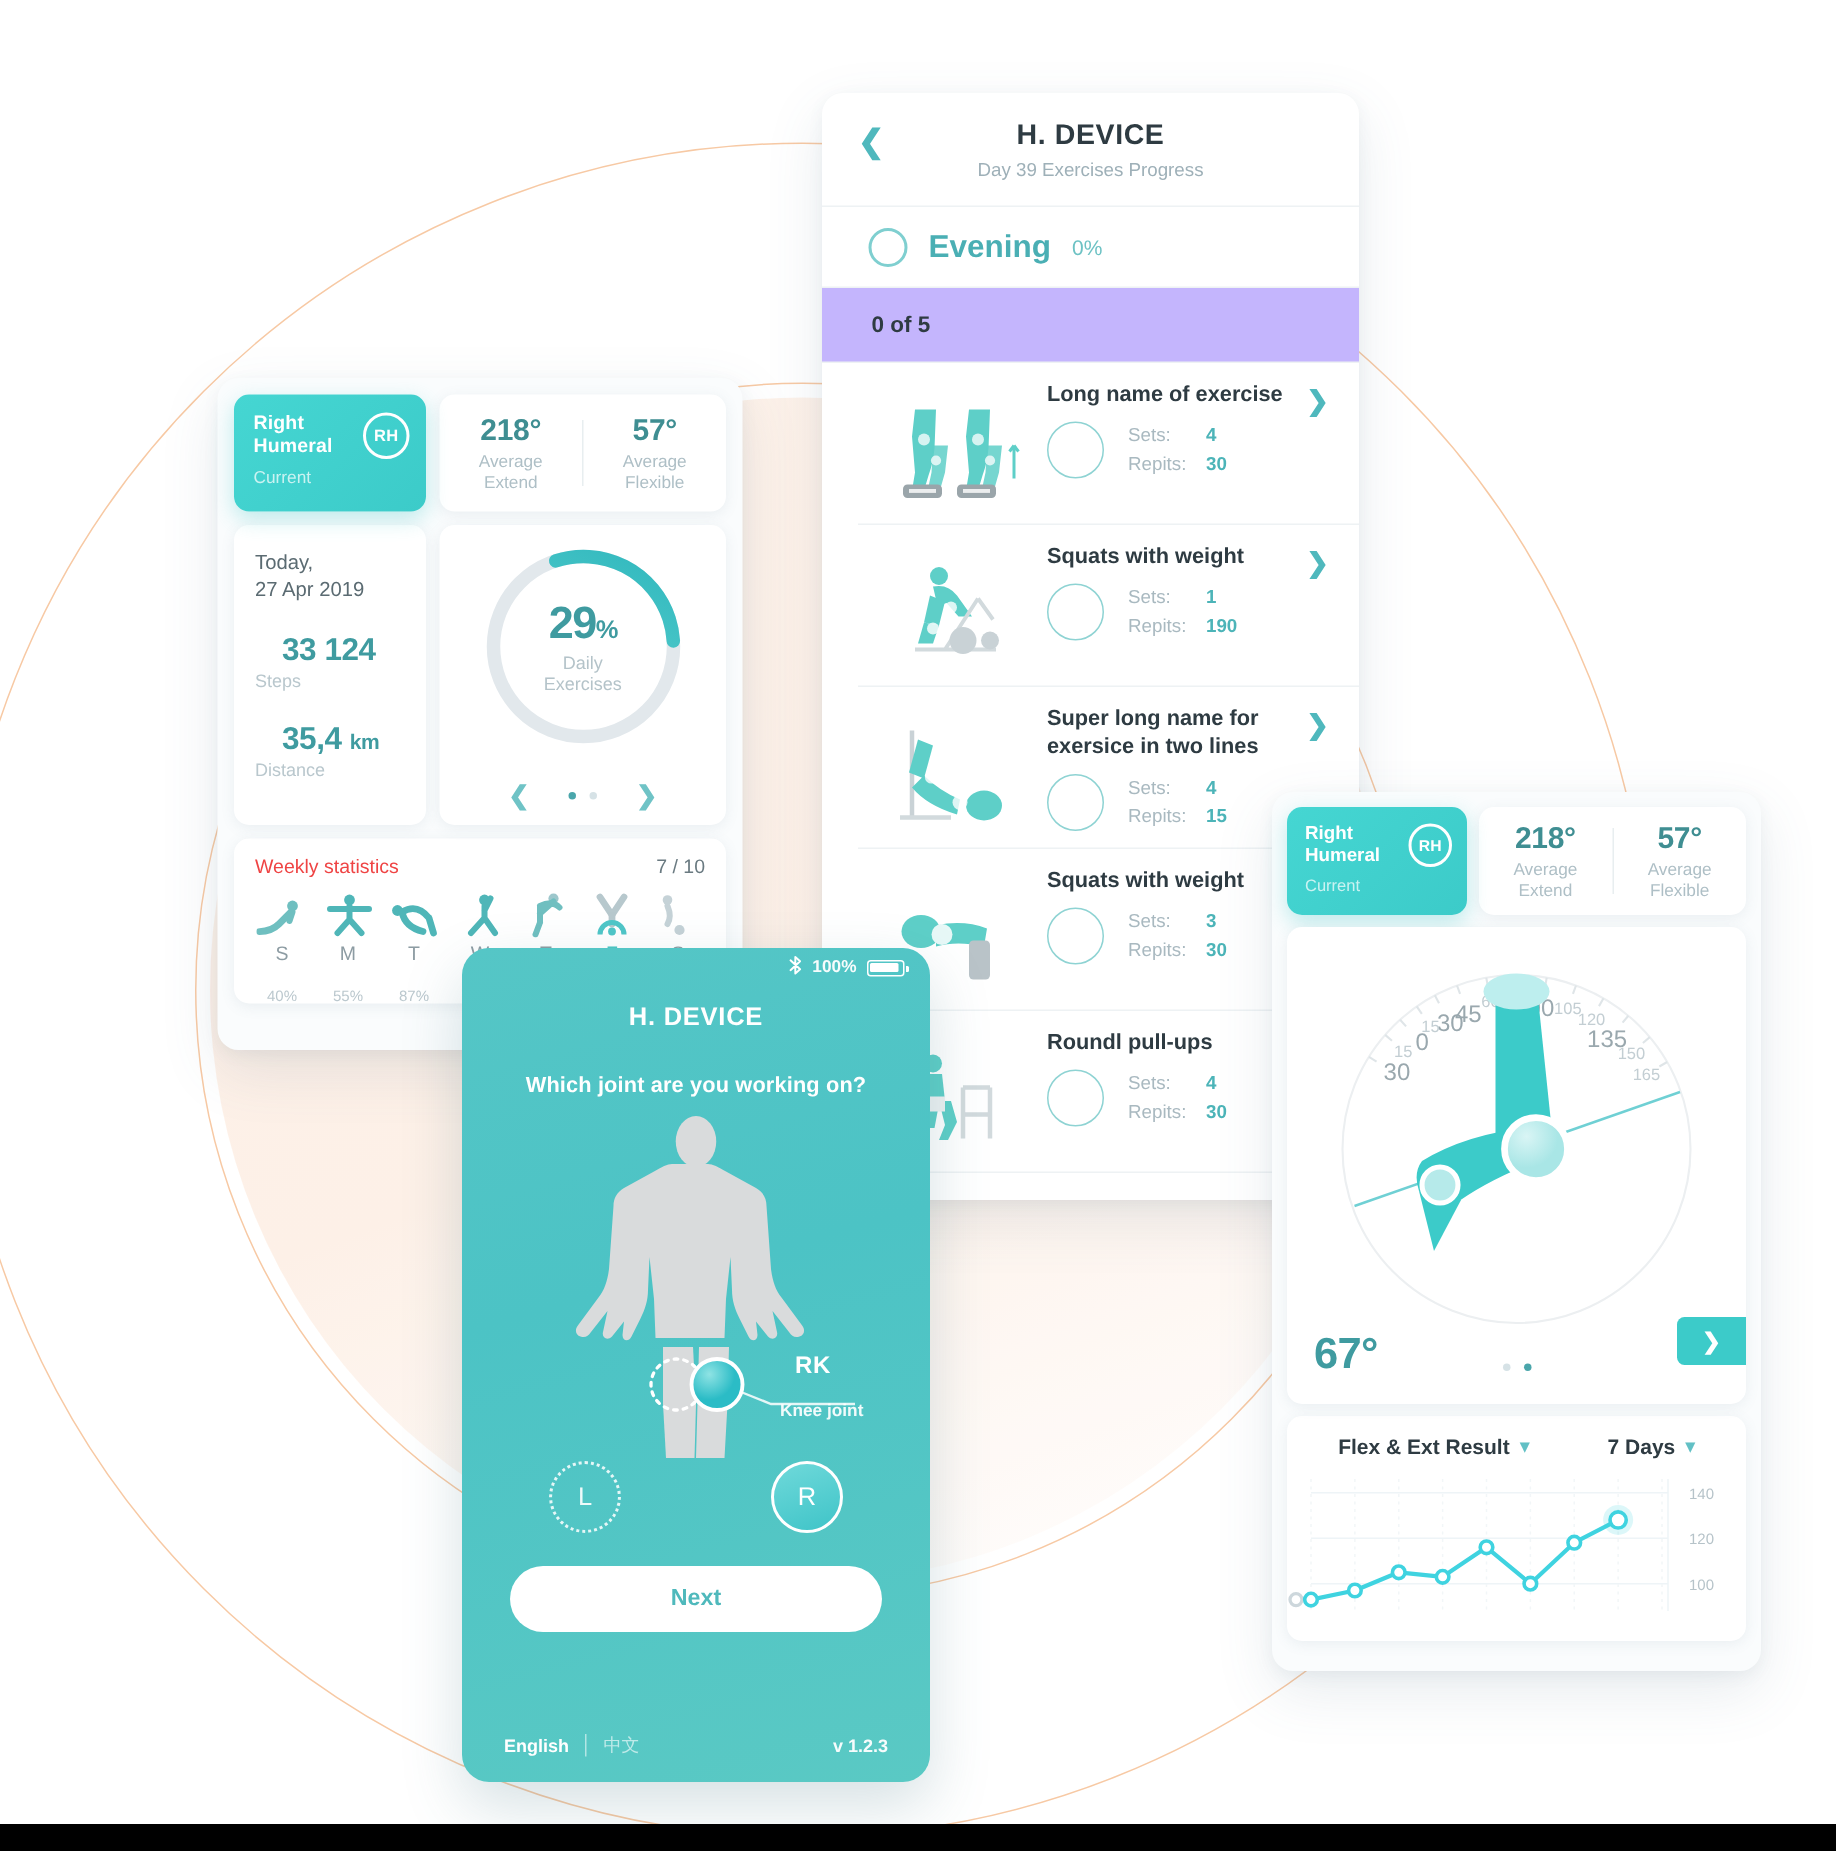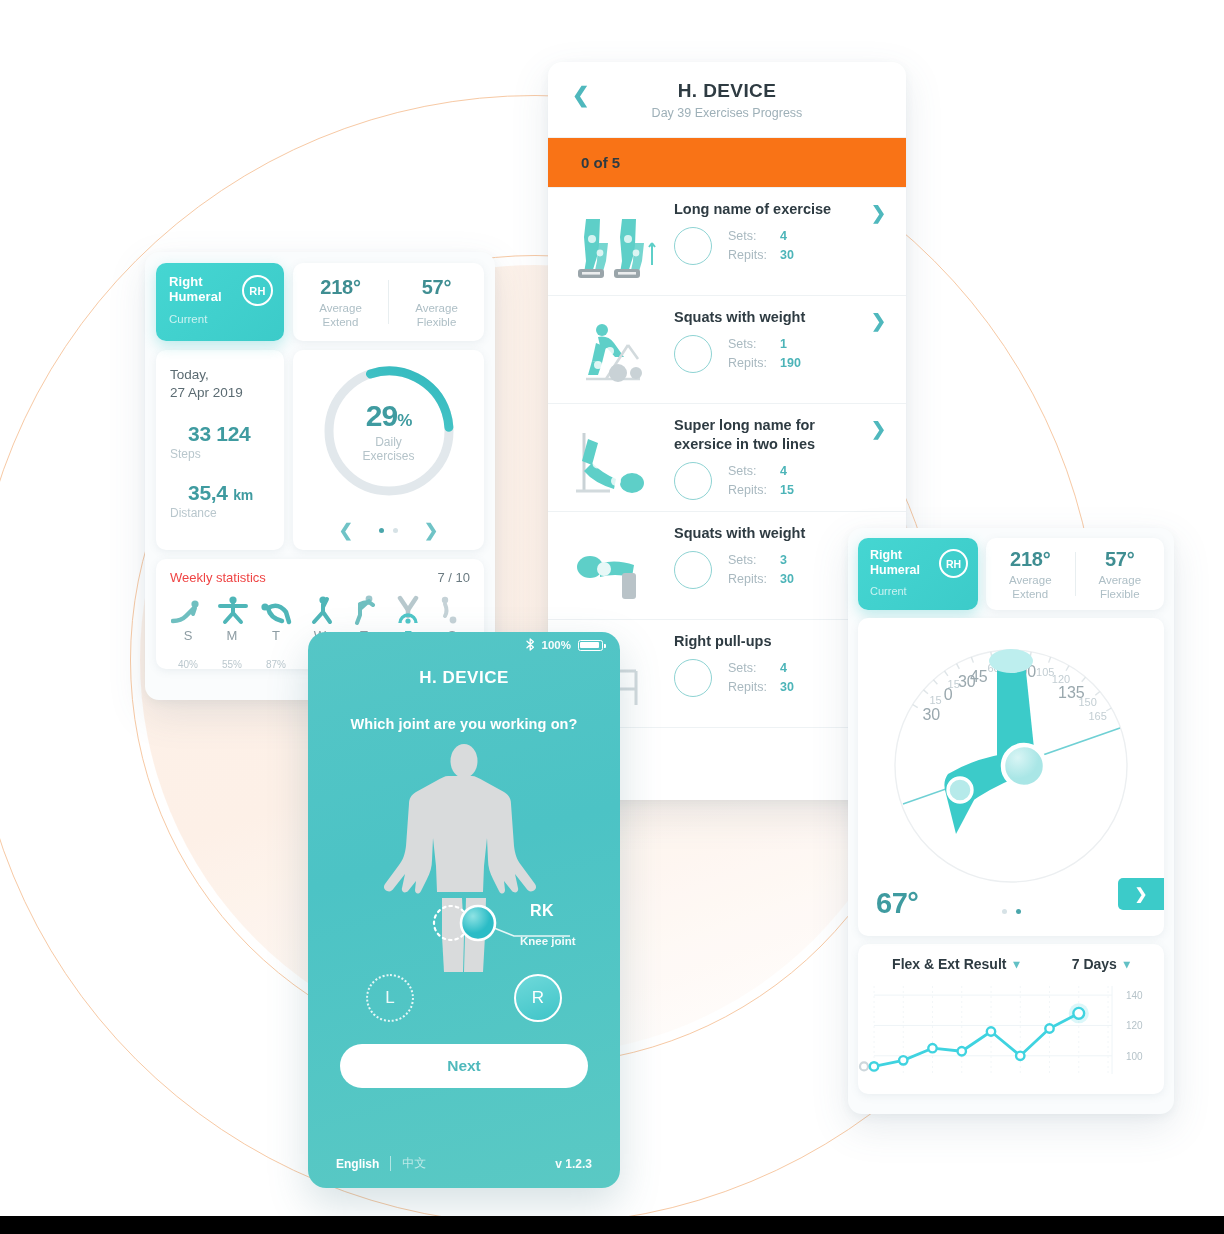--- a/index.html
+++ b/index.html
@@ -104,23 +104,23 @@
   .ex-header { height: 76px; position: relative; display: flex; flex-direction: column; align-items: center; justify-content: center; border-bottom: 1px solid #eef2f4; }
   .ex-header .back { position: absolute; left: 24px; top: 22px; color: #4fb8bd; font-size: 21px; font-weight: bold; line-height: 1; }
   .ex-header .ttl { font-size: 19px; font-weight: bold; color: #2e3b42; letter-spacing: .4px; }
   .ex-header .sub { font-size: 12.5px; color: #9eb0b8; margin-top: 4px; }
 
   .evening-row { height: 54px; display: flex; align-items: center; padding-left: 31px; gap: 14px; border-bottom: 1px solid #eef2f4; }
   .ev-circle { width: 26px; height: 26px; border-radius: 50%; border: 2px solid #7fcfd0; }
   .evening-row .nm { font-size: 21px; font-weight: bold; color: #4aafb4; }
   .evening-row .pc { font-size: 14px; color: #6dc2c4; }
 
-  .count-row { height: 50px; background: #f97316; display: flex; align-items: center; padding-left: 33px; font-size: 15px; font-weight: bold; color: #2e3b42; border-bottom: 1px solid #eef2f4; }
-
-  .ex-item { height: 108px; display: flex; padding: 12px 4px 0 18px; border-bottom: 1px solid #eef2f4; position: relative; }
+  .count-row { height: 50px; background: #c4b5fd; display: flex; align-items: center; padding-left: 33px; font-size: 15px; font-weight: bold; color: #2e3b42; border-bottom: 1px solid #eef2f4; }
+
+  .ex-item { height: 108px; display: flex; padding: 12px 4px 0 18px; border-bottom: 1px solid #eef2f4; position: relative; margin-left: 24px; }
   .ex-thumb { width: 104px; flex: 0 0 104px; display: flex; align-items: center; justify-content: center; }
   .ex-body { flex: 1; padding-left: 4px; }
   .ex-name { font-size: 14.5px; font-weight: bold; color: #2e3b42; line-height: 19px; padding-right: 26px; }
   .ex-meta { display: flex; align-items: center; gap: 16px; margin-top: 8px; }
   .ex-check { width: 38px; height: 38px; border-radius: 50%; border: 1.8px solid #8ed3d3; flex: 0 0 38px; }
   .ex-nums { font-size: 12.5px; line-height: 19px; }
   .ex-nums .row2 { display: flex; }
   .ex-nums .k { color: #a9b9c0; width: 52px; }
   .ex-nums .v { color: #4cb4b8; font-weight: bold; }
   .ex-arrow { position: absolute; right: 20px; top: 14px; color: #4fb8bd; font-size: 18px; font-weight: bold; }
@@ -340,20 +340,25 @@
     </div>
   </div>
 
   <div class="card" id="ex-card">
     <div class="ex-header">
       <span class="back">❮</span>
       <div class="ttl">H. DEVICE</div>
       <div class="sub">Day 39 Exercises Progress</div>
     </div>
 
+    <div class="evening-row">
+      <span class="ev-circle"></span>
+      <span class="nm">Evening</span>
+      <span class="pc">0%</span>
+    </div>
 
     <div class="count-row">0 of 5</div>
 
     <div id="ex-list">
         <div class="ex-item">
           <div class="ex-thumb">
             <svg width="96" height="70" viewBox="0 0 96 70">
               <g fill="#5ecfc8">
                 <path d="M16 6 h14 l-1 26 q-1 10 -4 18 l-3 10 h-8 l2 -12 l-2 -24 z"></path>
                 <path d="M28 30 h10 l-2 18 l-4 14 h-8 l3 -14 z" opacity=".85"></path>
@@ -503,21 +508,21 @@
                 <path d="M24 35 l-2 18 h7 l3 -16 z"></path>
                 <path d="M32 35 l4 16 l-4 10 h6 l6 -12 l-4 -14 z"></path>
               </g>
               <rect x="22" y="32" width="14" height="10" fill="#eef2f3"></rect>
               <g stroke="#d2dadd" stroke-width="3" fill="none">
                 <path d="M48 26 h18 M48 26 v34 M66 26 v34 M48 44 h18"></path>
               </g>
             </svg>
           </div>
           <div class="ex-body">
-            <div class="ex-name">Right pull-ups</div>
+            <div class="ex-name">Roundl pull-ups</div>
             <div class="ex-meta">
               <span class="ex-check"></span>
               <span class="ex-nums">
                 <span class="row2">
                   <span class="k">Sets:</span>
                   <span class="v">4</span>
                 </span>
                 <span class="row2">
                   <span class="k">Repits:</span>
                   <span class="v">30</span>

